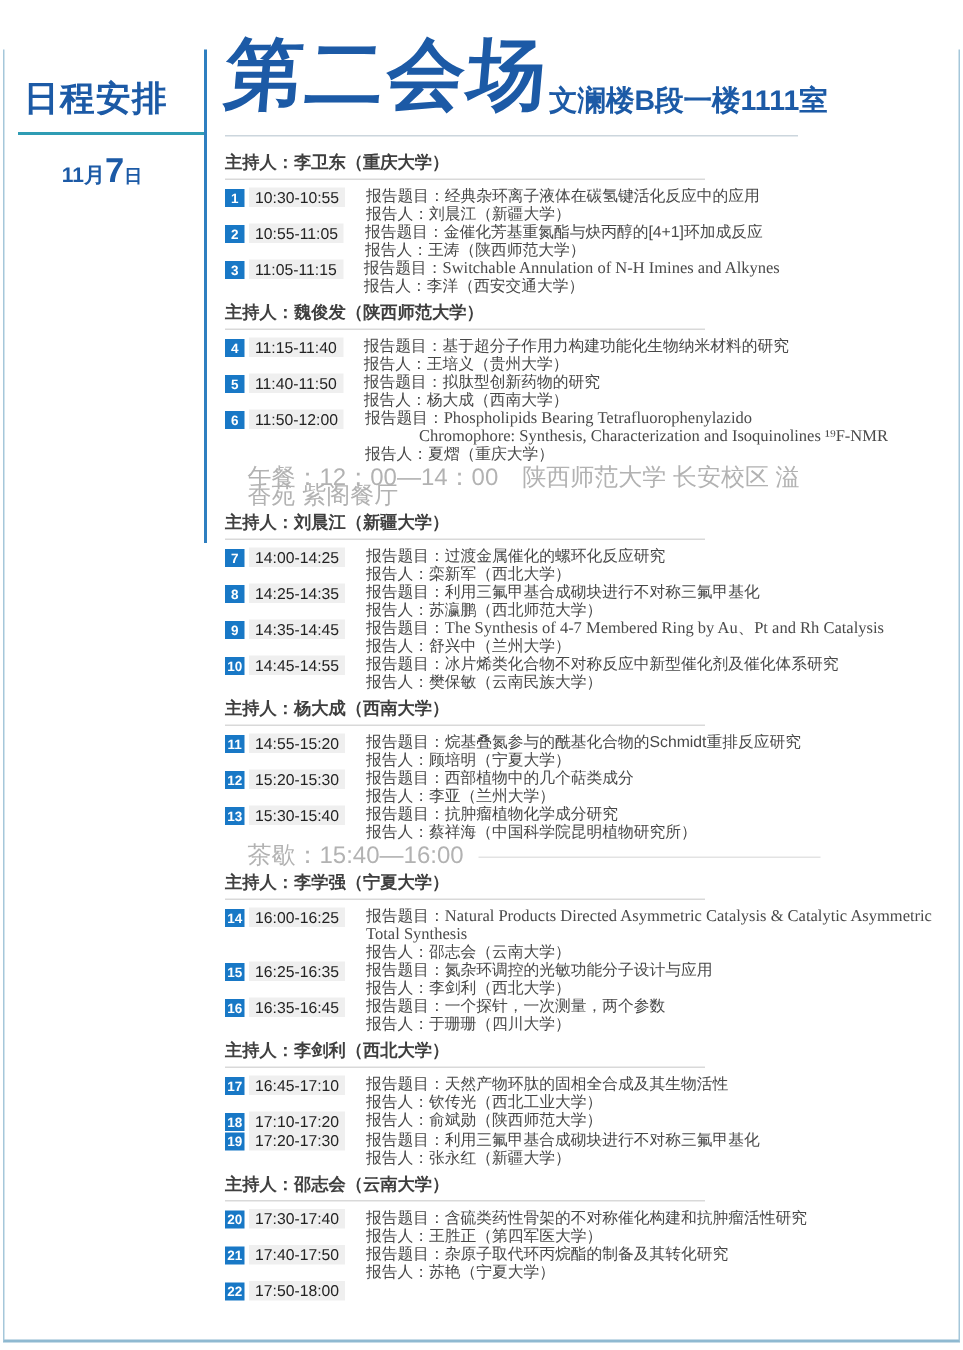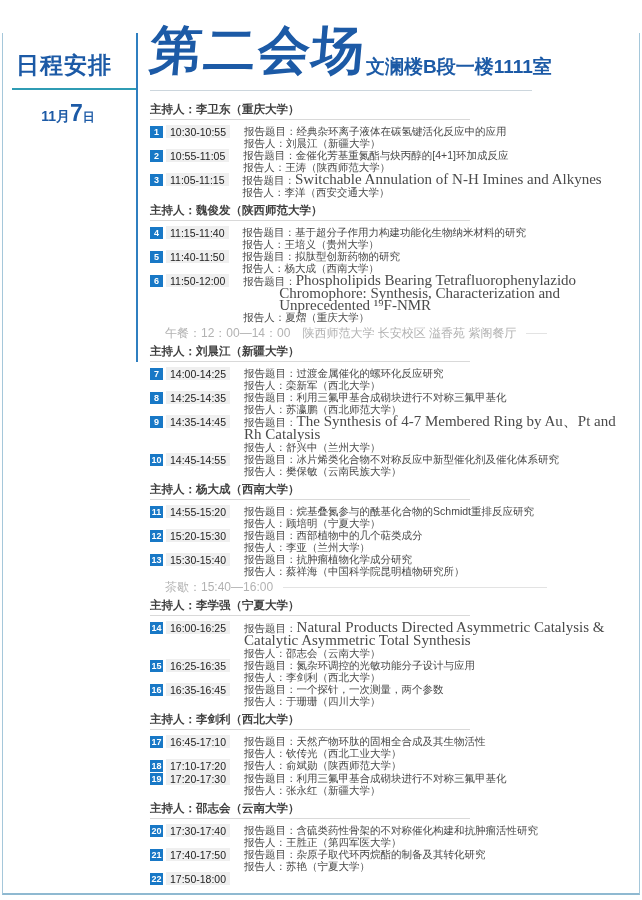--- a/index.html
+++ b/index.html
@@ -29,24 +29,24 @@
   .chair{margin-top:6px;line-height:13px;font-size:11.5px;font-weight:bold;color:#3f3f3f;}
   .chair-rule{margin-top:3px;margin-bottom:5px;width:320px;height:1px;background:#d9d9d9;}
   .talk{display:flex;align-items:flex-start;}
   .num{flex:0 0 13px;height:12px;margin-top:0.5px;background:var(--badge,#1878c6);color:#fff;
        font-size:9px;font-weight:bold;text-align:center;line-height:12px;}
   .time{flex:0 0 auto;margin-left:3px;background:#efefef;color:#222;font-size:10.5px;
         line-height:12px;padding:0.5px 4px;white-space:nowrap;}
   .body{margin-left:14px;}
   .line{line-height:12px;font-size:10.5px;color:#484848;}
   .lbl{color:#484848;}
-  .en{font-family:"Liberation Serif","DejaVu Serif",serif;font-size:15px;color:#4a4a4a;}
+  .en{font-family:"Liberation Serif","DejaVu Serif",serif;font-size:11px;color:#4a4a4a;}
   .cont{padding-left:36px;}
   .break{display:flex;align-items:center;width:382px;margin:4px 0 4px 0;padding-left:15px;
-         font-size:12px;color:#b2b2b2;line-height:12px;}
+         font-size:16px;color:#b2b2b2;line-height:12px;}
   .break-line{flex:1;height:1px;background:#e3e3e3;margin-left:10px;}
 </style>
 </head>
 <body>
 
 <div class="page" style="--blue: #1c5aa6; --badge: #1878c6; --divider: #2f7fc0; --teal: #2f9cb4; --border: #a5c7da;">
   <div class="page-frame"></div>
 
   <div class="sidebar-title">日程安排</div>
   <div class="sidebar-rule"></div>
@@ -105,21 +105,21 @@
         <div class="body">
           <div class="line"><span class="lbl">报告题目：</span><span class="zh">拟肽型创新药物的研究</span></div>
           <div class="line"><span class="lbl">报告人：</span><span class="zh">杨大成（西南大学）</span></div>
         </div>
       </div>
       <div class="talk">
         <span class="num">6</span>
         <span class="time">11:50-12:00</span>
         <div class="body">
           <div class="line"><span class="lbl">报告题目：</span><span class="en">Phospholipids Bearing Tetrafluorophenylazido</span></div>
-          <div class="line cont en">Chromophore: Synthesis, Characterization and Unprecedented ¹⁹F-NMR</div>
+          <div class="line cont en">Chromophore: Synthesis, Characterization and Isoquinolines ¹⁹F-NMR</div>
           <div class="line"><span class="lbl">报告人：</span><span class="zh">夏熠（重庆大学）</span></div>
         </div>
       </div>
       <div class="break">
         <span class="break-text">午餐：12：00—14：00　陕西师范大学 长安校区 溢香苑 紫阁餐厅</span>
         <span class="break-line"></span>
       </div>
       <div class="chair"><span class="chair-label">主持人：</span><span class="chair-name">刘晨江（新疆大学）</span></div>
       <div class="chair-rule"></div>
       <div class="talk">

